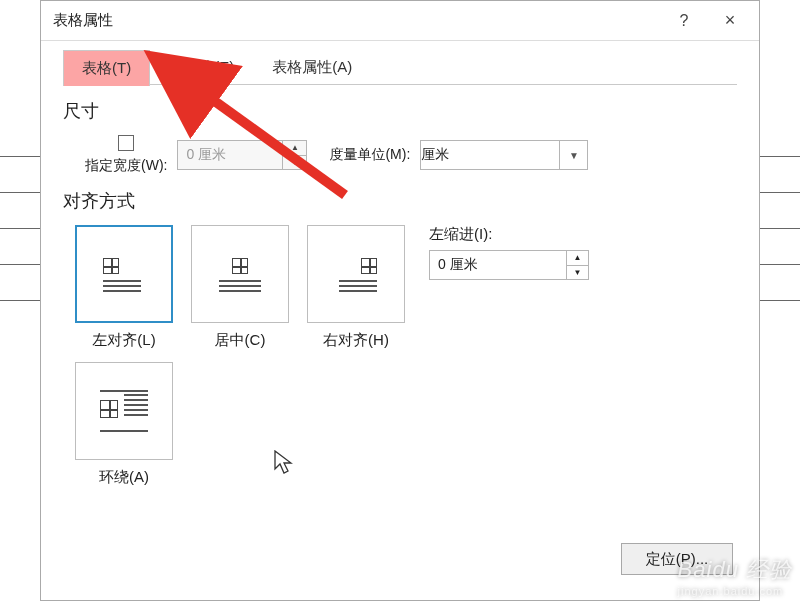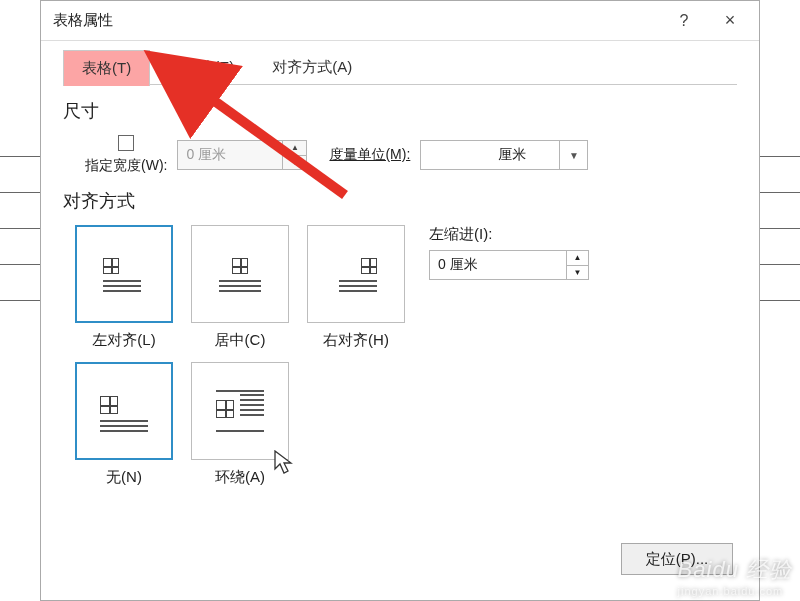--- a/index.html
+++ b/index.html
@@ -70,21 +70,21 @@
     border:1px solid #b5b5b5; height:30px; width:130px;
     background:#f7f7f7;
   }
   .spin.disabled { color:#9a9a9a; }
   .spin .val { flex:1; padding:0 8px; font-size:14px; }
   .spin .btns { width:24px; border-left:1px solid #b5b5b5; display:flex; flex-direction:column; height:100%; }
   .spin .btns div { flex:1; display:flex; align-items:center; justify-content:center; font-size:8px; color:#444; border-bottom:1px solid #b5b5b5; }
   .spin .btns div:last-child { border-bottom:none; }
   .combo {
     height:30px; width:168px; border:1px solid #b5b5b5; display:flex; align-items:center;
-    padding-left:16px; position:relative; background:#fff;justify-content:center;
+    padding-left:0; position:relative; background:#fff;
   }
   .combo .arrow {
     position:absolute; right:0; top:0; width:28px; height:100%;
     display:flex; align-items:center; justify-content:center;
     border-left:1px solid #b5b5b5; font-size:10px; color:#555;
   }
   .align-row { display:flex; gap:18px; margin:12px 0 4px 12px; }
   .opt-group { display:flex; flex-direction:column; }
   .opt {
     width:98px; height:98px; border:1px solid #bdbdbd;
@@ -163,37 +163,37 @@
       </div>
     <div class="close">
         <span>×</span>
       </div>
   </div>
 
   <div class="body">
     <div class="tabs">
       <div class="tab active"><span>表格(T)</span></div>
       <div class="tab"><span>单元格(E)</span></div>
-      <div class="tab"><span>对齐方式(A)</span></div>
+      <div class="tab"><span>表格属性(A)</span></div>
     </div>
 
     <div class="section-label">尺寸</div>
     <div class="size-row">
       <label class="chk">
         <span class="box"></span>
         <span>指定宽度(W):</span>
       </label>
       <div class="spin disabled">
         <span class="val">0 厘米</span>
         <div class="btns">
           <div>▲</div>
           <div>▼</div>
         </div>
       </div>
-      <span style="margin-left:12px;text-decoration:underline;">度量单位(M):</span>
+      <span style="margin-left:12px;">度量单位(M):</span>
       <div class="combo">
         <span>厘米</span>
         <div class="arrow">▼</div>
       </div>
     </div>
 
     <div class="section-label">对齐方式</div>
     <div class="align-row">
       <div class="opt-group">
         <div class="opt selected">
@@ -240,33 +240,20 @@
           <span class="val">0 厘米</span>
           <div class="btns">
             <div>▲</div>
             <div>▼</div>
           </div>
         </div>
       </div>
     </div>
 
     <div class="align-row">
-      <div class="opt-group">
-        <div class="opt selected">
-          <div class="wrap-ic none">
-            <div class="sq"></div>
-              <div class="bars">
-                <span></span>
-                <span></span>
-                <span></span>
-              </div>
-          </div>
-        </div>
-        <div class="opt-label">无(N)</div>
-      </div>
       <div class="opt-group">
         <div class="opt">
           <div class="wrap-ic around">
             <div class="topline"></div>
               <div class="sq"></div>
             <div class="bars">
                 <span></span>
                 <span></span>
                 <span></span>
                 <span></span>

